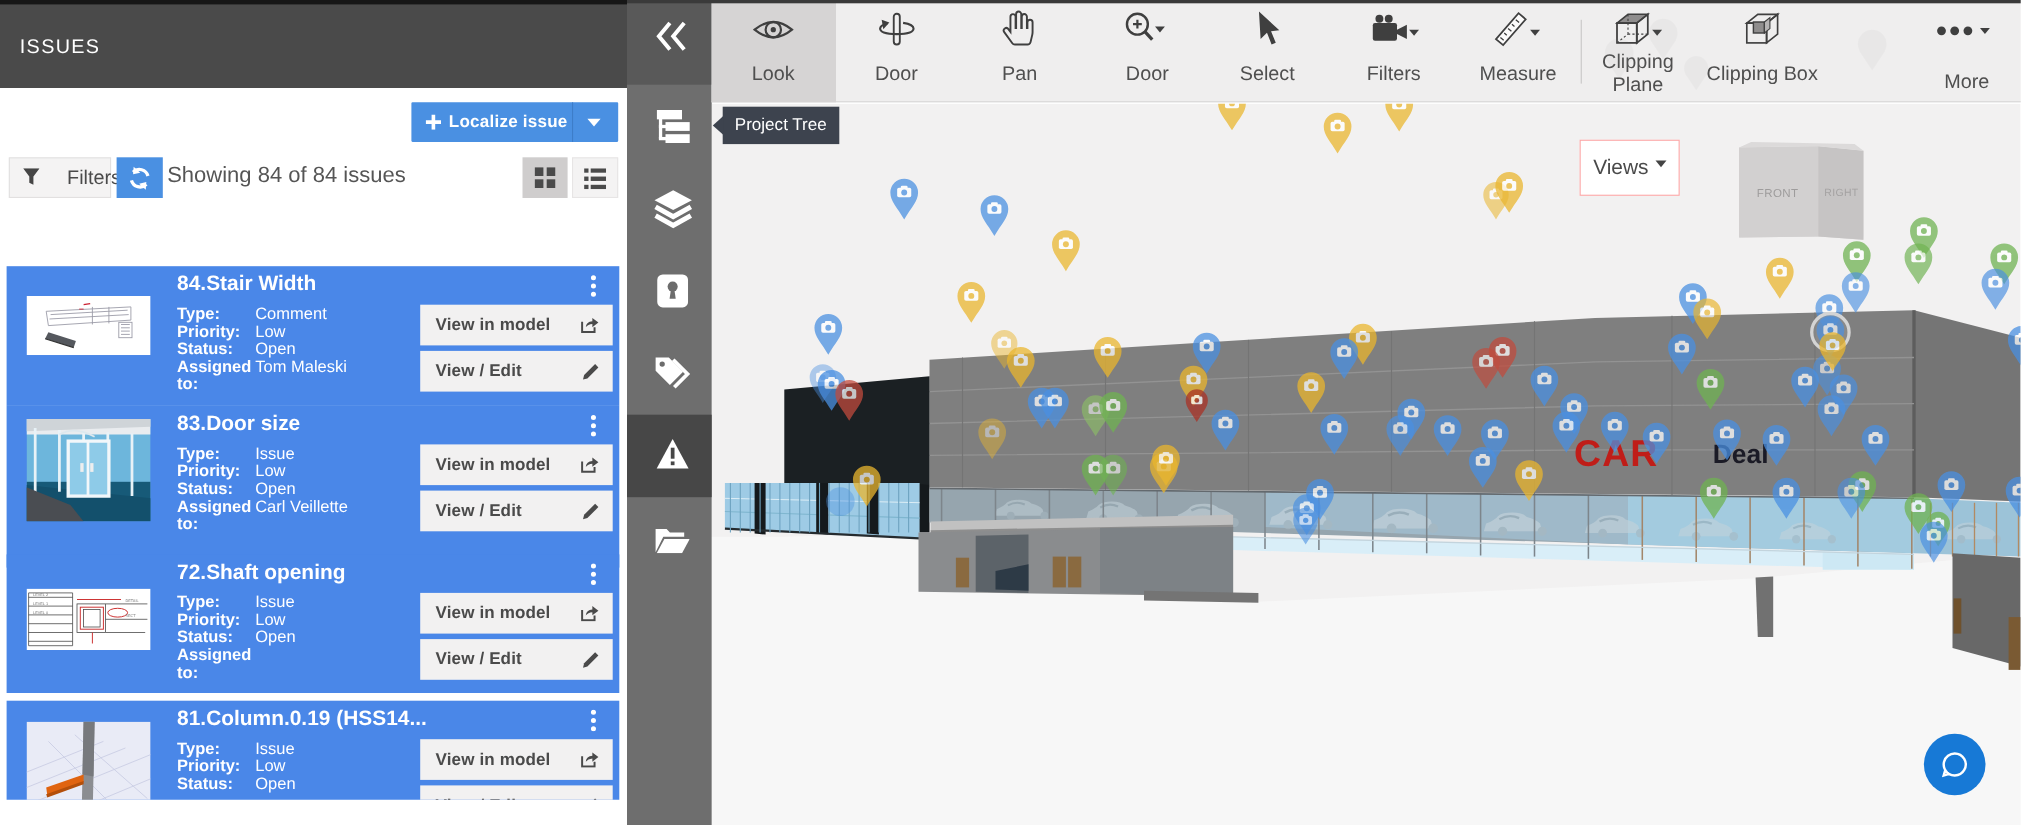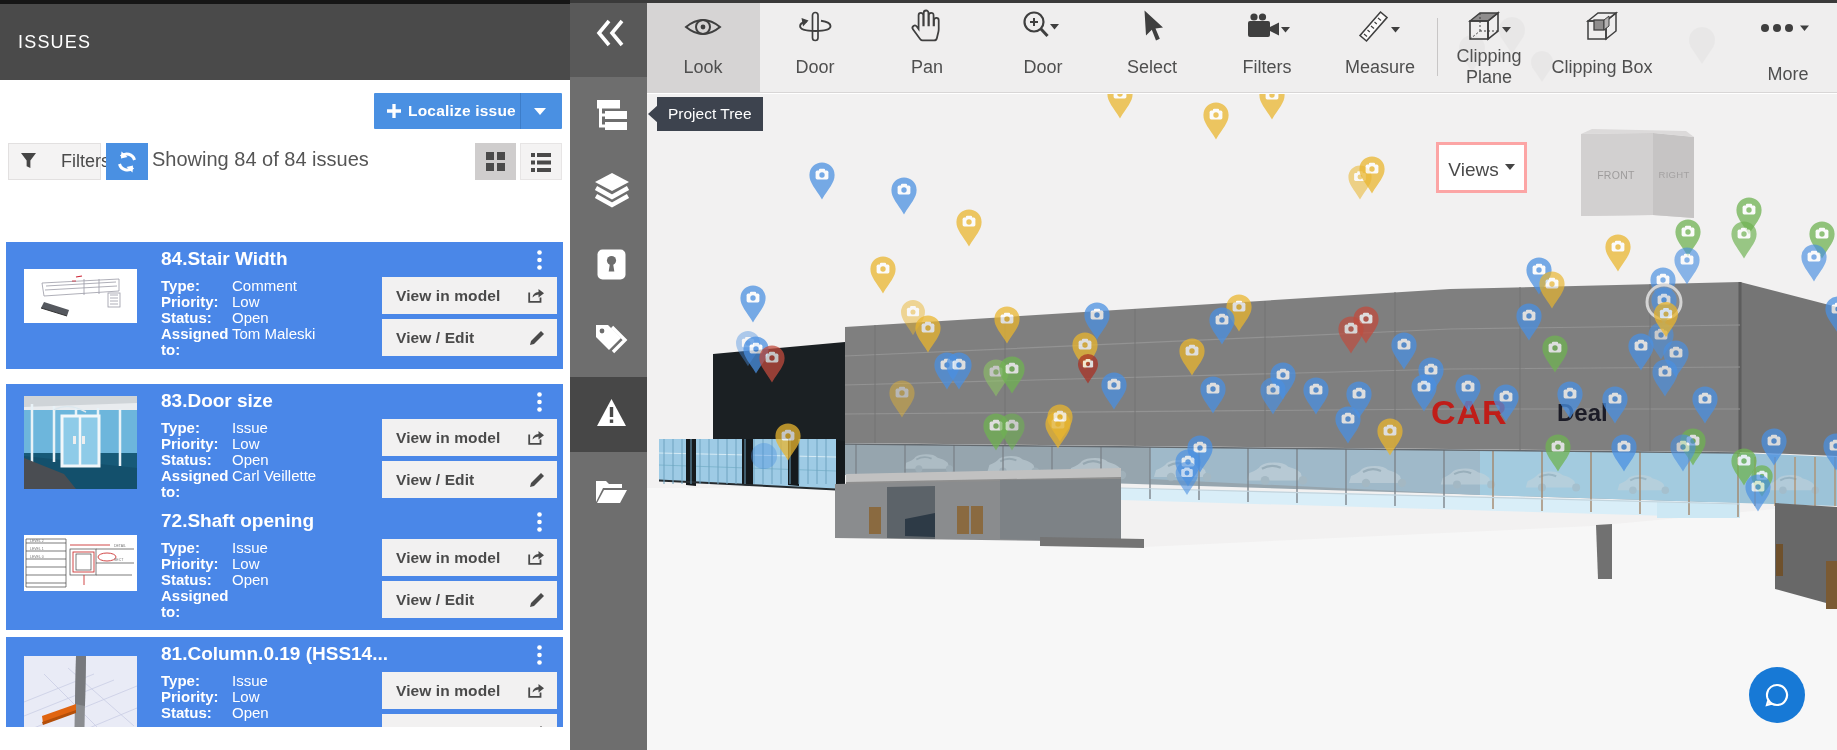--- a/index.html
+++ b/index.html
@@ -26,21 +26,21 @@
 .clbl{position:absolute;left:155px;font-size:15px;font-weight:bold}
 .cval{position:absolute;left:226px;font-size:15px}
 .cbtn{position:absolute;left:376px;width:175px;height:37px;background:#f2f1f1;color:#4a4a4a;font-size:15.5px;font-weight:bold;line-height:37px;padding-left:14px;letter-spacing:0.1px}
 #sidebar{position:absolute;left:570px;top:0;width:77px;height:750px;background:#6e6e6e}
 #toolbar{position:absolute;left:647px;top:0;width:1190px;height:93px;background:#efeeee;border-bottom:1px solid #d8d6d6}
 #lookactive{position:absolute;left:0;top:0;width:113px;height:93px;background:#d6d4d4}
 .tblbl{position:absolute;font-size:18px;color:#4f4f4f;text-align:center}
 #viewport{position:absolute;left:647px;top:94px;width:1190px;height:656px;overflow:hidden}
 #tooltip{position:absolute;left:657px;top:97px;height:34px;background:#3d434e;color:#fff;font-size:15.5px;line-height:34px;padding:0 11px;z-index:30}
 #tooltip:before{content:"";position:absolute;left:-9px;top:8px;border:9px solid transparent;border-right:10px solid #3d434e;border-left:none}
-#viewsbtn{position:absolute;left:1436px;top:142px;width:91px;height:51px;background:#fff;border:3px solid #fca5a5;font-size:19px;color:#4a4a4a;text-align:center;line-height:49px;z-index:20}
+#viewsbtn{position:absolute;left:1436px;top:127px;width:91px;height:51px;background:#fff;border:1px solid #fca5a5;font-size:19px;color:#4a4a4a;text-align:center;line-height:49px;z-index:20}
 #viewsbtn .c{display:inline-block;width:0;height:0;border:5px solid transparent;border-top:6px solid #444;margin-left:6px;vertical-align:middle;margin-top:-3px}
 #chat{position:absolute;left:1749px;top:667px;width:56px;height:56px;border-radius:50%;background:#1779d6;z-index:20}
 </style></head><body>
 <div id="leftpanel">
     <div id="locbtn">
       <div class="main">Localize issue</div>
       <svg style="position:absolute;left:13px;top:11px" width="14" height="14" viewBox="0 0 17 17">
         <path d="M6.5,0 h4 v6.5 h6.5 v4 h-6.5 v6.5 h-4 v-6.5 h-6.5 v-4 h6.5 Z" fill="#fff"></path>
       </svg>
       <div class="sep"></div>
@@ -116,21 +116,21 @@
         <div class="cval" style="top:83px">Tom Maleski</div>
         <div class="clbl" style="top:99px">to:</div>
         <div class="cbtn" style="top:35px">View in model<svg width="17" height="15" viewBox="0 0 17 15" style="position:absolute;right:12px;top:11px">
             <path d="M1.2,4.5 V13.8 H12.5 V9.5" fill="none" stroke="#4a4a4a" stroke-width="1.8"></path>
             <path d="M4.5,9.5 Q5,4.5 10.5,4 L10.5,1 L16,5.2 L10.5,9.4 L10.5,6.5 Q6.5,6.8 4.5,9.5 Z" fill="#4a4a4a"></path>
           </svg></div>
         <div class="cbtn" style="top:77px">View / Edit<svg width="18" height="18" viewBox="0 0 18 18" style="position:absolute;right:11px;top:10px">
             <path d="M2,16 l1,-4 L13,2 l3,3 L6,15 Z" fill="#4a4a4a"></path>
           </svg></div>
       </div>
-      <div class="card" style="top:144px;height:147px">
+      <div class="card" style="top:129px;height:147px">
         <div class="cttl">83.Door size</div>
         <svg width="5" height="20" viewBox="0 0 5 20" style="position:absolute;right:21px;top:8px">
           <circle cx="2.5" cy="2.5" r="2.3" fill="#fff"></circle>
           <circle cx="2.5" cy="10" r="2.3" fill="#fff"></circle>
           <circle cx="2.5" cy="17.5" r="2.3" fill="#fff"></circle>
         </svg>
         <div class="thumb" style="top:12px;height:93px"><svg width="113" height="93" viewBox="0 0 113 93">
             <rect width="113" height="93" fill="#6db6dc"></rect>
             <rect x="0" y="0" width="113" height="14" fill="#e9ecef"></rect>
             <polygon points="0,0 113,0 113,7 0,11" fill="#cfd4d8"></polygon>

